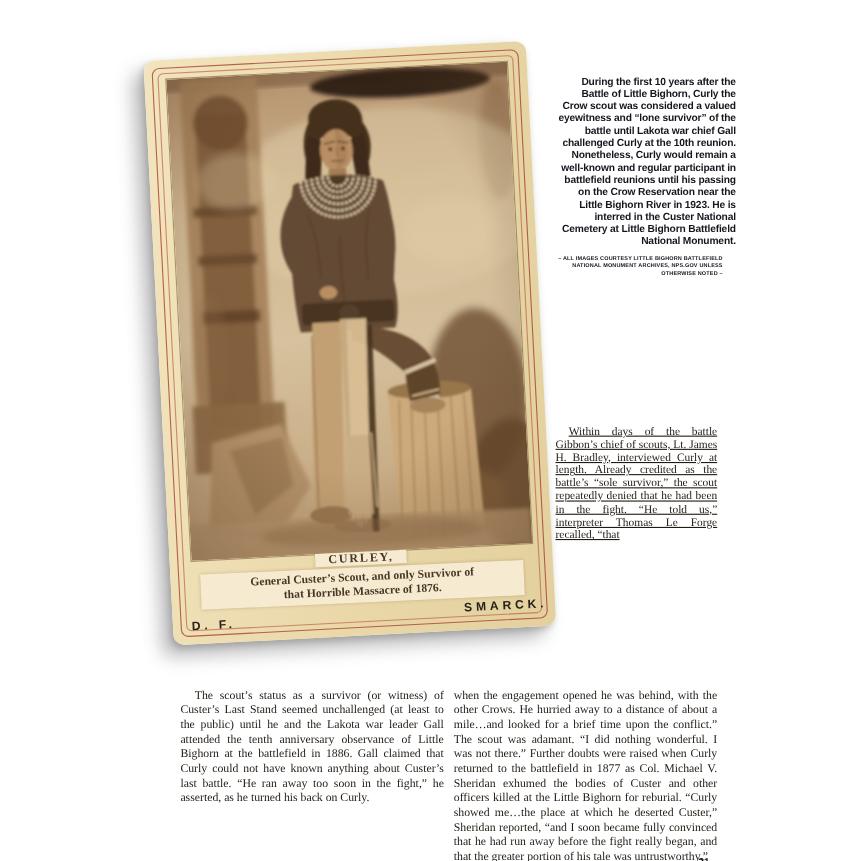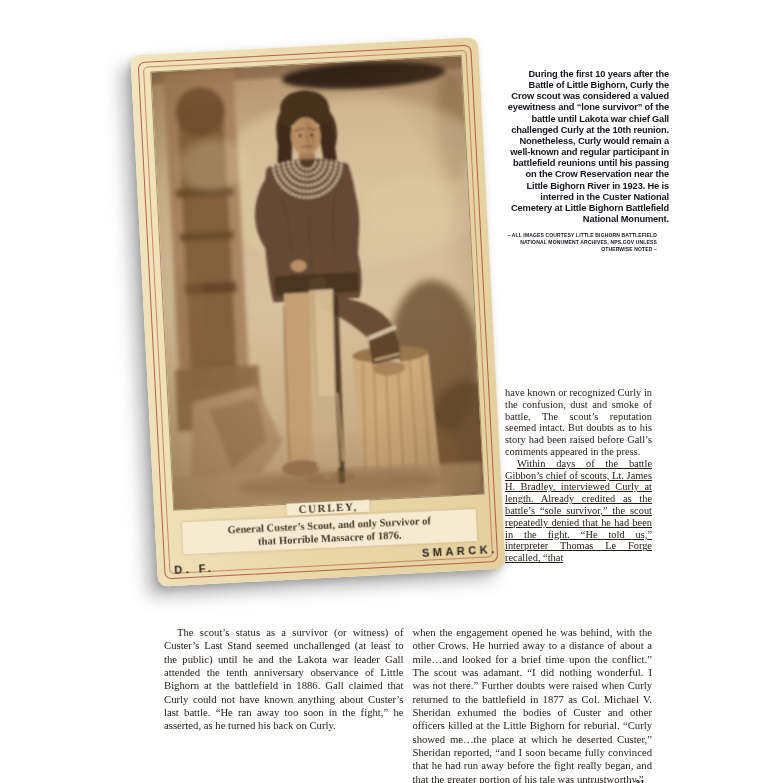--- a/index.html
+++ b/index.html
@@ -205,21 +205,20 @@
     <div class="stamp stamp-left">D. F.</div>
     <div class="stamp stamp-right">SMARCK.</div>
   </div>
 
   <div class="sidebar-note">
     <p>During the first 10 years after the Battle of Little Bighorn, Curly the Crow scout was considered a valued eyewitness and “lone survivor” of the battle until Lakota war chief Gall challenged Curly at the 10th reunion. Nonetheless, Curly would remain a well-known and regular participant in battlefield reunions until his passing on the Crow Reservation near the Little Bighorn River in 1923. He is interred in the Custer National Cemetery at Little Bighorn Battlefield National Monument.</p>
     <div class="credit">– ALL IMAGES COURTESY LITTLE BIGHORN BATTLEFIELD NATIONAL MONUMENT ARCHIVES, NPS.GOV UNLESS OTHERWISE NOTED –</div>
   </div>
 
   <div class="col-middle">
-    <p>have known or recognized Curly in the confusion, dust and smoke of battle. The scout’s reputation seemed intact. But doubts as to his story had been raised before Gall’s comments appeared in the press.</p>
     <p class="indent">Within days of the battle Gibbon’s chief of scouts, Lt. James H. Bradley, interviewed Curly at length. Already credited as the battle’s “sole survivor,” the scout repeatedly denied that he had been in the fight. “He told us,” interpreter Thomas Le Forge recalled, “that</p>
   </div>
 
   <div class="bottom-block">
     <div class="bcol">
       <p class="indent">The scout’s status as a survivor (or witness) of Custer’s Last Stand seemed unchallenged (at least to the public) until he and the Lakota war leader Gall attended the tenth anniversary observance of Little Bighorn at the battlefield in 1886. Gall claimed that Curly could not have known anything about Custer’s last battle. “He ran away too soon in the fight,” he asserted, as he turned his back on Curly.</p>
     </div>
     <div class="bcol">
       <p>when the engagement opened he was behind, with the other Crows. He hurried away to a distance of about a mile…and looked for a brief time upon the conflict.” The scout was adamant. “I did nothing wonderful. I was not there.” Further doubts were raised when Curly returned to the battlefield in 1877 as Col. Michael V. Sheridan exhumed the bodies of Custer and other officers killed at the Little Bighorn for reburial. “Curly showed me…the place at which he deserted Custer,” Sheridan reported, “and I soon became fully convinced that he had run away before the fight really began, and that the greater portion of his tale was untrustworthy.”</p>
     </div>

